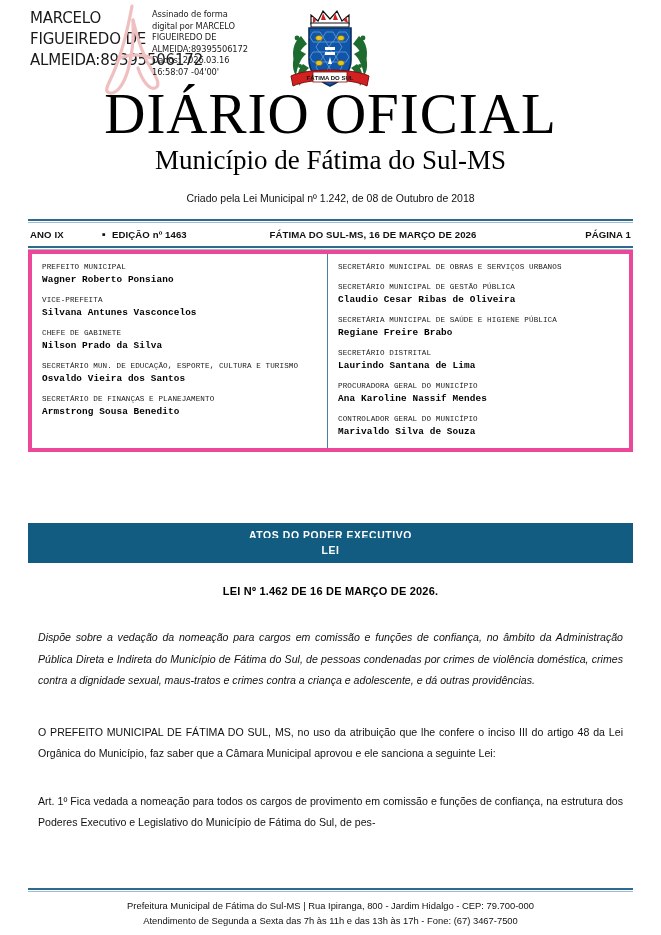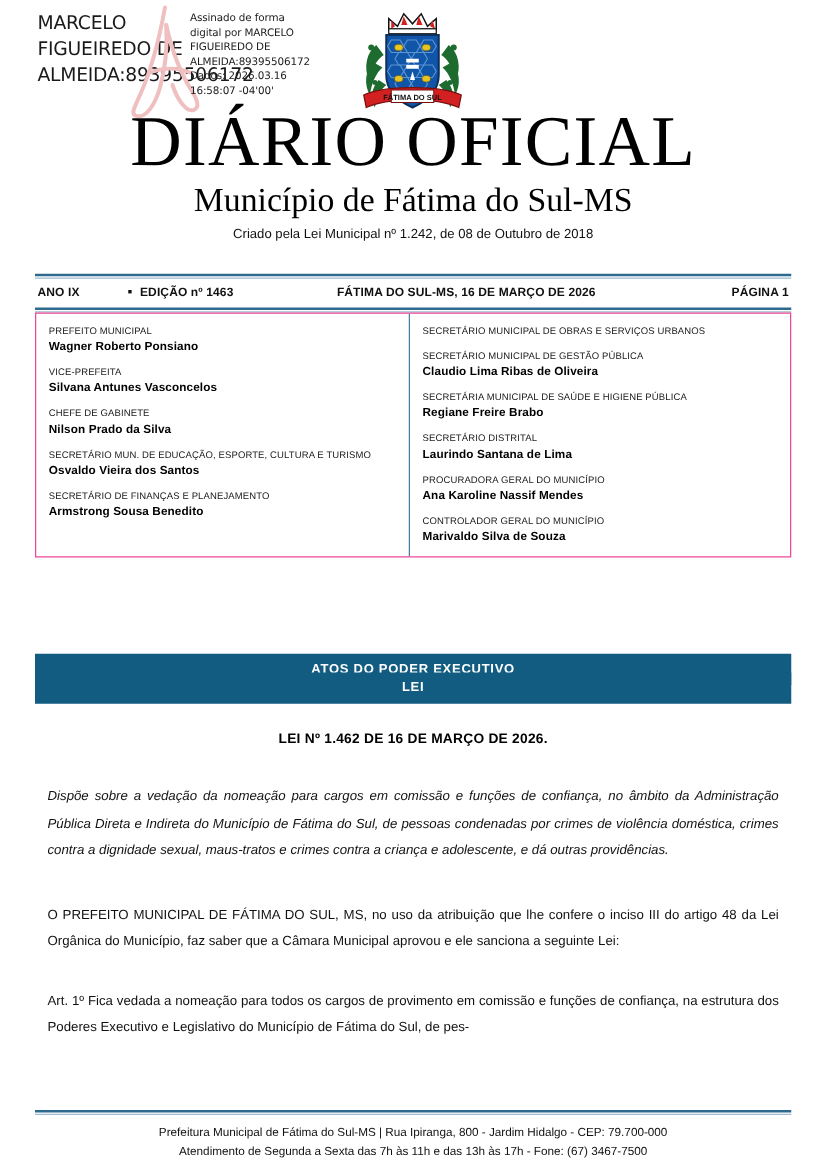--- a/index.html
+++ b/index.html
@@ -83,21 +83,21 @@
     font-family: "Liberation Serif", serif;
     font-size: 27px;
     line-height: 32px;
     color: #000;
     margin: 0;
   }
   .doc-created {
     font-size: 10.5px;
     line-height: 16px;
     color: #111;
-    margin-top: 3px;
+    margin-top: 14px;
   }
 
   
   .edition-wrap {
     position: absolute;
     left: 28px;
     top: 219px;
     width: 605px;
   }
   .rule-double-top {
@@ -125,23 +125,24 @@
   .ed-num { flex: 0 0 auto; }
   .ed-city { flex: 1; text-align: center; padding-right: 26px;}
   .ed-page { flex: 0 0 auto; text-align: right; }
 
   
   .officials {
     position: absolute;
     left: 28px;
     top: 250px;
     width: 605px;
-    border: 1px solid #ec4899;
+    border: 4px solid #ec4899;
     box-sizing: border-box;
     display: flex;
+    font-family: Liberation Mono, monospace;
   }
   .off-col {
     box-sizing: border-box;
     padding: 8px 10px 10px 10px;
   }
   .off-col.left {
     width: 300px;
     border-right: 1px solid #4a7fa5;
   }
   .off-col.right {
@@ -358,21 +359,21 @@
       <div class="off-name">Armstrong Sousa Benedito</div>
     </div>
   </div>
 
   <div class="off-col right">
     <div class="off-item">
       <div class="off-role">SECRETÁRIO MUNICIPAL DE OBRAS E SERVIÇOS URBANOS</div>
     </div>
     <div class="off-item">
       <div class="off-role">SECRETÁRIO MUNICIPAL DE GESTÃO PÚBLICA</div>
-      <div class="off-name">Claudio Lima Ribas de Oliveira</div>
+      <div class="off-name">Claudio Cesar Ribas de Oliveira</div>
     </div>
     <div class="off-item">
       <div class="off-role">SECRETÁRIA MUNICIPAL DE SAÚDE E HIGIENE PÚBLICA</div>
       <div class="off-name">Regiane Freire Brabo</div>
     </div>
     <div class="off-item">
       <div class="off-role">SECRETÁRIO DISTRITAL</div>
       <div class="off-name">Laurindo Santana de Lima</div>
     </div>
     <div class="off-item">

